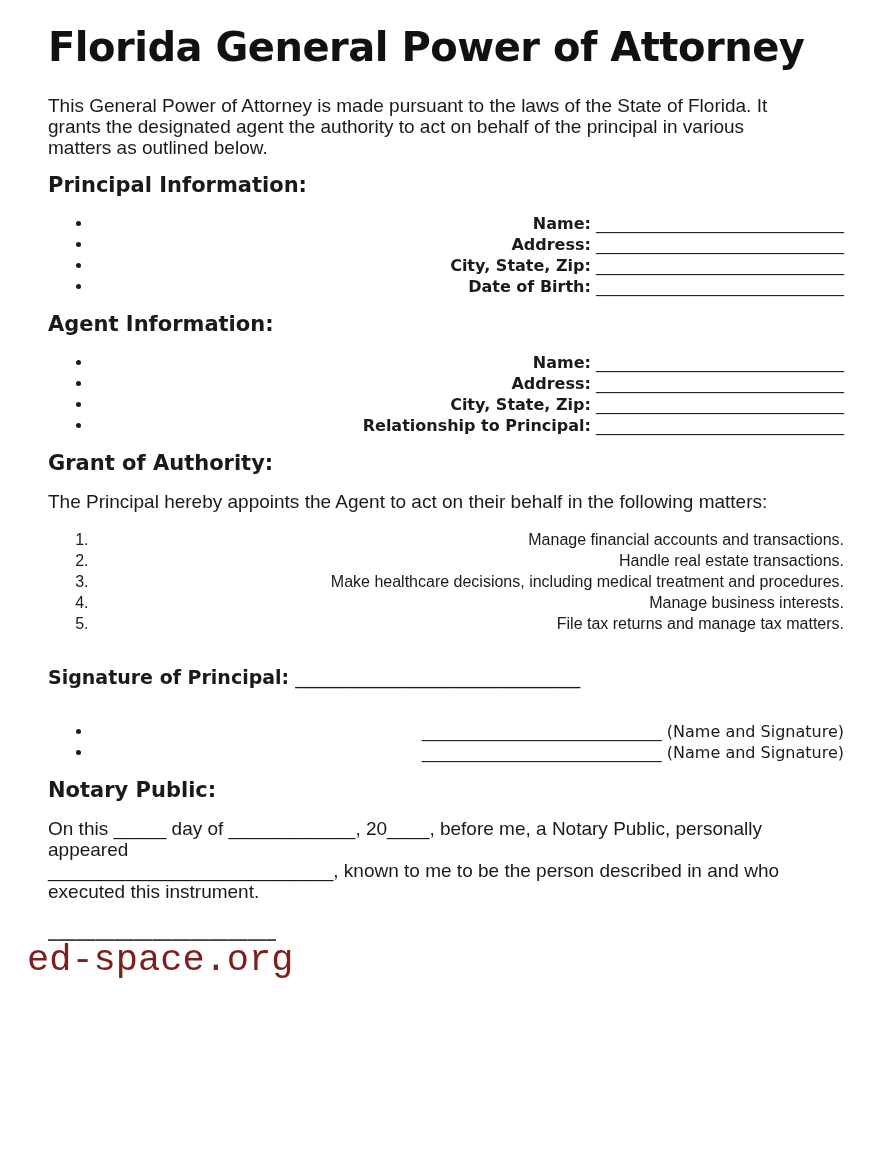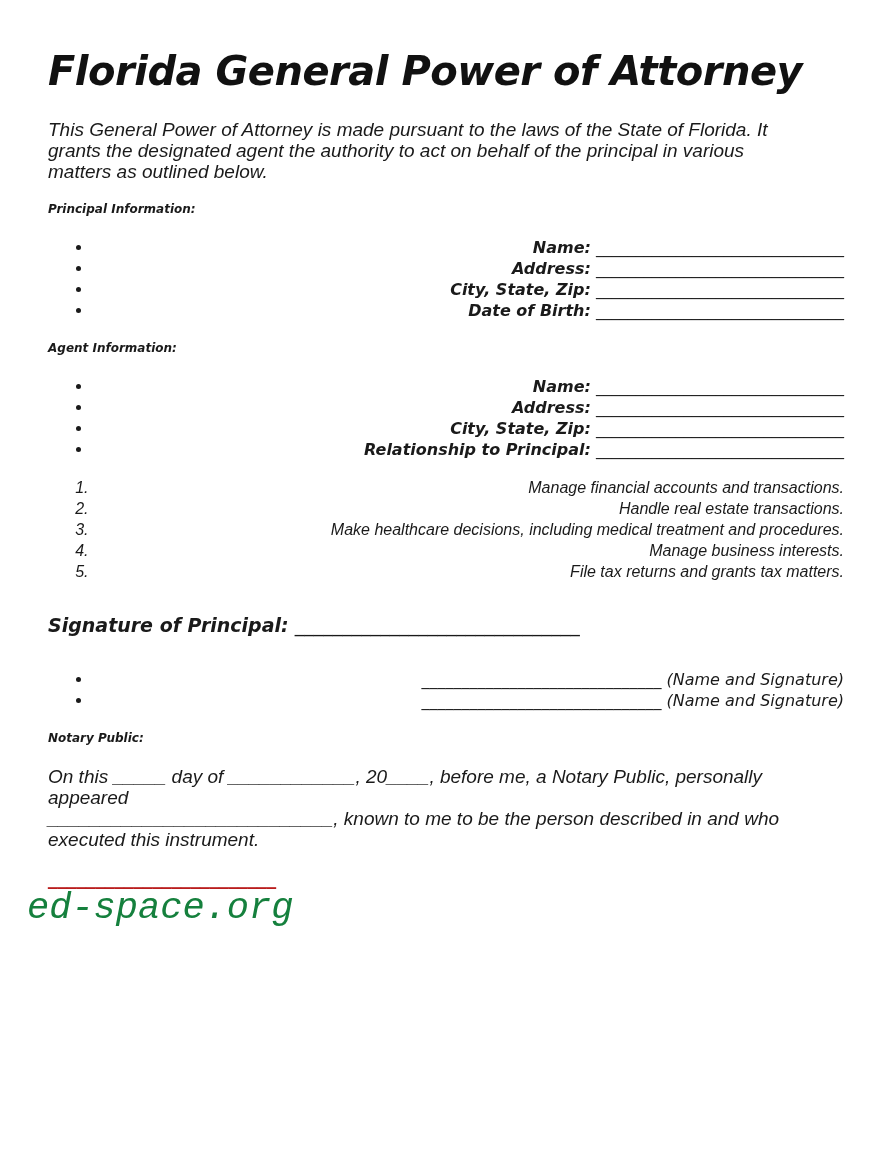--- a/index.html
+++ b/index.html
@@ -7,44 +7,43 @@
     margin: 0; padding: 0;
     background: #ffffff;
   }
   body {
     width: 892px; height: 1154px;
     overflow: hidden;
     font-family: "Liberation Sans", sans-serif;
     color: #1a1a1a;
   }
   .page {
-    padding: 48px 48px 0 48px;
+    padding: 24px 48px 0 48px;
     width: 892px;
-    font-style: italic;
   }
   h1.doc-title {
     font-family: "DejaVu Sans", sans-serif;
     font-weight: bold;
     font-size: 40px;
     line-height: 46px;
     margin: 0 0 25px 0;
     color: #111111;
     white-space: nowrap;
     letter-spacing: -0.5px;
   }
   p {
     font-size: 19px;
     line-height: 21px;
     margin: 17px 0;
   }
   .pre { white-space: pre-line; }
   .h {
     font-family: "DejaVu Sans", sans-serif;
     font-weight: bold;
-    font-size: 12px;
+    font-size: 21px;
     line-height: 21px;
     margin: 17px 0;
   }
   .b {
     font-family: "DejaVu Sans", sans-serif;
     font-weight: bold;
   }
   .wide { font-family: "DejaVu Sans", sans-serif; }
   ul, ol {
     margin: 17px 0;
@@ -54,28 +53,28 @@
     text-align: right;
   }
   ul.fields li, ul.witness-list li {
     font-family: "DejaVu Sans", sans-serif;
   }
   ol li { font-family: "Liberation Sans", sans-serif; }
   .sig-row { margin: 33px 0; }
   .final-line {
     font-family: "DejaVu Sans", sans-serif;
     font-weight: bold;
-    color: #b91c1c;
+    color: #404040;
     margin: 17px 0 0 0;
   }
   .watermark {
     font-family: "Liberation Mono", monospace;
     font-size: 37px;
     line-height: 41px;
-    color: #15803d;
+    color: #7f1d1d;
     margin: 0 0 0 -21px;
     white-space: nowrap;
   }
 </style>
 </head>
 <body>
 
 <div class="page">
 
   <h1 class="doc-title">Florida General Power of Attorney</h1>
@@ -95,28 +94,30 @@
 
   <p class="h">Agent Information:</p>
 
   <ul class="fields">
     <li><span class="b">Name:</span><span> _______________________________</span></li>
     <li><span class="b">Address:</span><span> _______________________________</span></li>
     <li><span class="b">City, State, Zip:</span><span> _______________________________</span></li>
     <li><span class="b">Relationship to Principal:</span><span> _______________________________</span></li>
   </ul>
 
+  <p class="h">Grant of Authority:</p>
 
+  <p>The Principal hereby appoints the Agent to act on their behalf in the following matters:</p>
 
   <ol>
     <li>Manage financial accounts and transactions.</li>
     <li>Handle real estate transactions.</li>
     <li>Make healthcare decisions, including medical treatment and procedures.</li>
     <li>Manage business interests.</li>
-    <li>File tax returns and grants tax matters.</li>
+    <li>File tax returns and manage tax matters.</li>
   </ol>
 
 
   <p class="sig-row"><span class="b">Signature of Principal:</span><span class="wide"> ______________________________</span></p>
 
 
 
   <ul class="witness-list">
     <li><span>______________________________</span><span> (Name and Signature)</span></li>
     <li><span>______________________________</span><span> (Name and Signature)</span></li>

